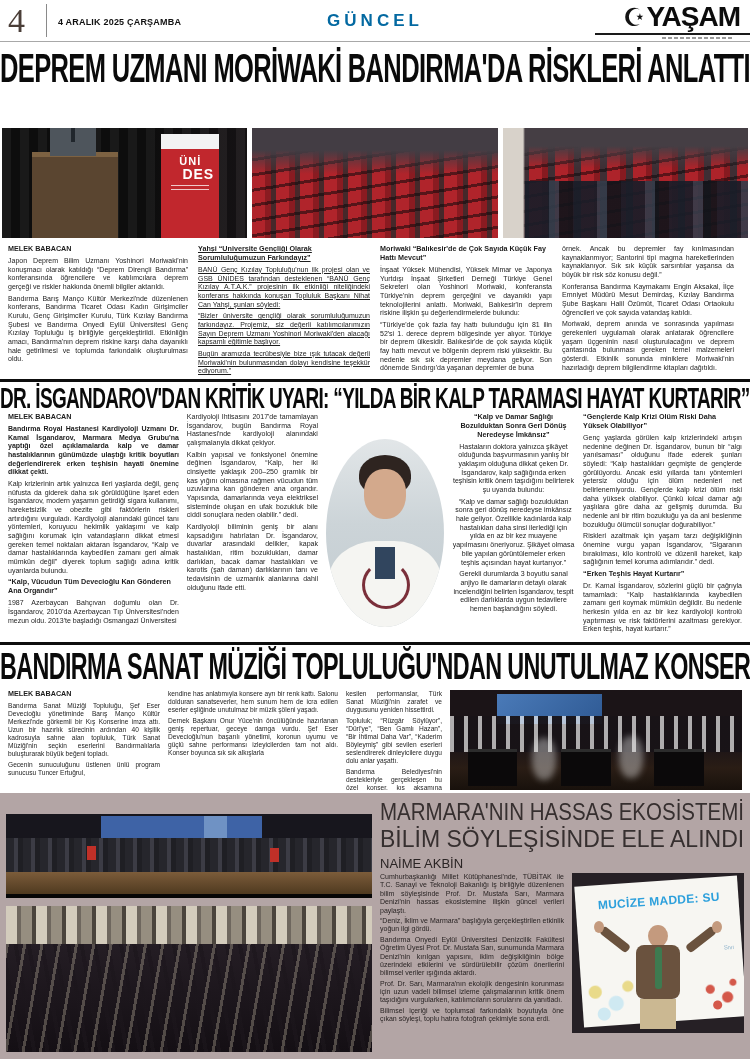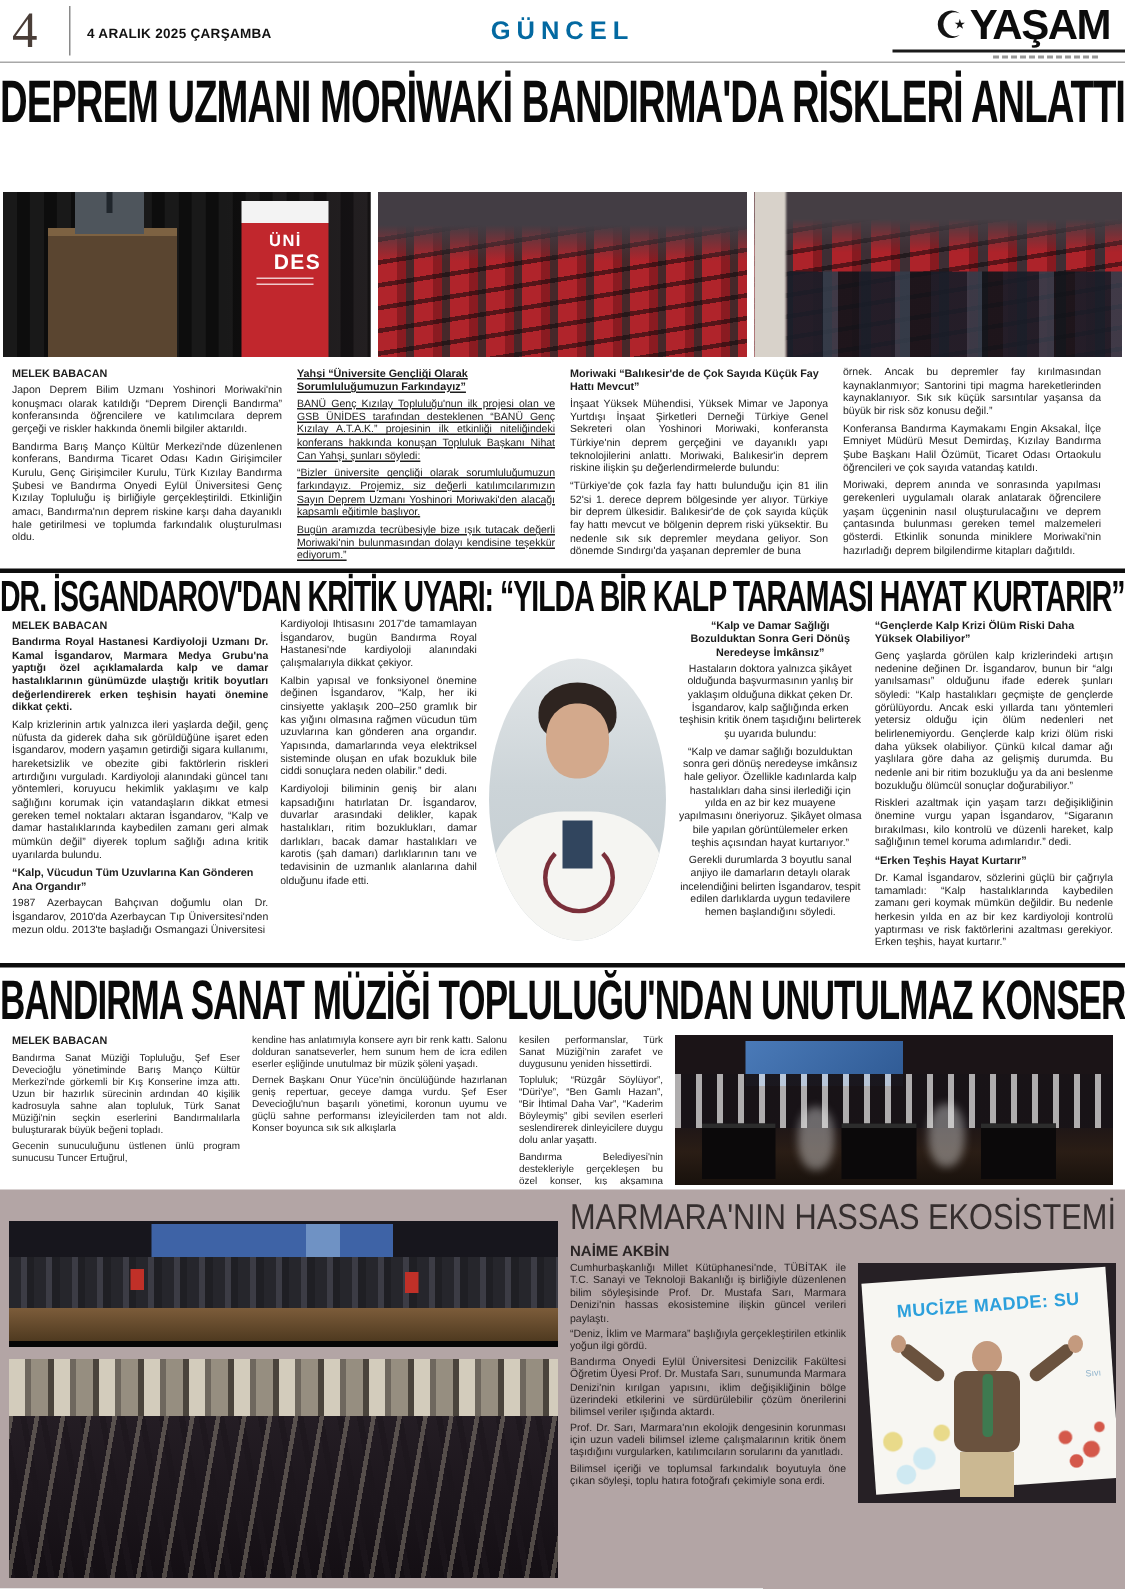--- a/index.html
+++ b/index.html
@@ -119,21 +119,21 @@
   .pipes { position:absolute; left:0; right:0; top:0; height:30%;
       background:repeating-linear-gradient(90deg,#d3ccbc 0 11px,#6e675e 11px 15px,#968e80 15px 26px,#4a443c 26px 30px); }
   .crowd { position:absolute; left:0; right:0; top:26%; bottom:0;
       background:
         repeating-linear-gradient(100deg, rgba(214,203,178,.30) 0 3px, rgba(0,0,0,0) 3px 17px),
         repeating-linear-gradient(80deg, rgba(28,22,28,.65) 0 4px, rgba(0,0,0,0) 4px 13px),
         linear-gradient(180deg,#241d24,#140f14); }
 
   .mar { position:absolute; left:380px; top:5px; width:364px; }
   .mar-hl { text-align:left; font-size:24px; font-weight:400; color:#362f2f; line-height:27px; height:27px; overflow:visible; }
-  .mar-byline { font-weight:bold; font-size:10px; color:#2a2424; margin-top:4px; }
+  .mar-byline { font-weight:normal; font-size:13px; color:#2a2424; margin-top:4px; }
   .mar-body { display:flex; gap:8px; margin-top:2px; }
   .mar-text { width:184px; font-size:7px; line-height:1.2; text-align:justify; color:#241f1f; }
   .mar-text p { margin:0 0 2px; }
 
   .ph-slide { width:172px; height:160px; position:relative; overflow:hidden; background:#262025; }
   .slide { position:absolute; left:4%; top:5%; width:95%; height:88%; background:#f7f6f2; transform:rotate(-4deg); transform-origin:center; }
   .slide-title { position:absolute; top:9%; left:4%; right:2%; text-align:center; color:#2da0dc; font-weight:bold; font-size:12px; letter-spacing:.3px; }
   .slide-label { position:absolute; top:48%; right:5%; color:#8fb3cc; font-size:6px; }
   .fg-arm { position:absolute; width:34px; height:9px; background:#6a523e; border-radius:4px; }
   .arm-l { left:26px; top:62px; transform:rotate(38deg); }
@@ -225,21 +225,21 @@
 
   <div class="hl-wrap hl2">
     <span class="hl fitx" style="transform: scaleX(0.65445);">DR. İSGANDAROV'DAN KRİTİK UYARI: “YILDA BİR KALP TARAMASI HAYAT KURTARIR”</span>
   </div>
 
   <div class="art a2">
     <div class="col c1">
       <p class="byline">MELEK BABACAN</p>
       <p class="lead">Bandırma Royal Hastanesi Kardiyoloji Uzmanı Dr. Kamal İsgandarov, Marmara Medya Grubu'na yaptığı özel açıklamalarda kalp ve damar hastalıklarının günümüzde ulaştığı kritik boyutları değerlendirerek erken teşhisin hayati önemine dikkat çekti.</p>
       <p>Kalp krizlerinin artık yalnızca ileri yaşlarda değil, genç nüfusta da giderek daha sık görüldüğüne işaret eden İsgandarov, modern yaşamın getirdiği sigara kullanımı, hareketsizlik ve obezite gibi faktörlerin riskleri artırdığını vurguladı. Kardiyoloji alanındaki güncel tanı yöntemleri, koruyucu hekimlik yaklaşımı ve kalp sağlığını korumak için vatandaşların dikkat etmesi gereken temel noktaları aktaran İsgandarov, “Kalp ve damar hastalıklarında kaybedilen zamanı geri almak mümkün değil” diyerek toplum sağlığı adına kritik uyarılarda bulundu.</p>
-      <p class="sh">“Kalp, Vücudun Tüm Uzuvlarına Kan Gönderen Ana Organdır”</p>
+      <p class="sh">“Kalp, Vücudun Tüm Devecioğlu Kan Gönderen Ana Organdır”</p>
       <p>1987 Azerbaycan Bahçıvan doğumlu olan Dr. İsgandarov, 2010'da Azerbaycan Tıp Üniversitesi'nden mezun oldu. 2013'te başladığı Osmangazi Üniversitesi</p>
     </div>
     <div class="col c2">
       <p>Kardiyoloji İhtisasını 2017'de tamamlayan İsgandarov, bugün Bandırma Royal Hastanesi'nde kardiyoloji alanındaki çalışmalarıyla dikkat çekiyor.</p>
       <p>Kalbin yapısal ve fonksiyonel önemine değinen İsgandarov, “Kalp, her iki cinsiyette yaklaşık 200–250 gramlık bir kas yığını olmasına rağmen vücudun tüm uzuvlarına kan gönderen ana organdır. Yapısında, damarlarında veya elektriksel sisteminde oluşan en ufak bozukluk bile ciddi sonuçlara neden olabilir.” dedi.</p>
       <p>Kardiyoloji biliminin geniş bir alanı kapsadığını hatırlatan Dr. İsgandarov, duvarlar arasındaki delikler, kapak hastalıkları, ritim bozuklukları, damar darlıkları, bacak damar hastalıkları ve karotis (şah damarı) darlıklarının tanı ve tedavisinin de uzmanlık alanlarına dahil olduğunu ifade etti.</p>
     </div>
     <div class="ovalcol">
       <div class="oval">
         <div class="doc-hair"></div>
@@ -305,20 +305,23 @@
       <div class="gfloor"></div>
     </div>
     <div class="blp ph-crowd">
       <div class="pipes"></div>
       <div class="crowd"></div>
     </div>
 
     <div class="mar">
       <div class="mar-hl">
         <span class="fitx" style="transform: scaleX(0.85446);">MARMARA'NIN HASSAS EKOSİSTEMİ</span>
+      </div>
+      <div class="mar-hl">
+        <span class="fitx" style="transform: scaleX(0.957895);">BİLİM SÖYLEŞİSİNDE ELE ALINDI</span>
       </div>
       <div class="mar-byline">NAİME AKBİN</div>
       <div class="mar-body">
         <div class="mar-text">
           <p>Cumhurbaşkanlığı Millet Kütüphanesi'nde, TÜBİTAK ile T.C. Sanayi ve Teknoloji Bakanlığı iş birliğiyle düzenlenen bilim söyleşisinde Prof. Dr. Mustafa Sarı, Marmara Denizi'nin hassas ekosistemine ilişkin güncel verileri paylaştı.</p>
           <p>“Deniz, İklim ve Marmara” başlığıyla gerçekleştirilen etkinlik yoğun ilgi gördü.</p>
           <p>Bandırma Onyedi Eylül Üniversitesi Denizcilik Fakültesi Öğretim Üyesi Prof. Dr. Mustafa Sarı, sunumunda Marmara Denizi'nin kırılgan yapısını, iklim değişikliğinin bölge üzerindeki etkilerini ve sürdürülebilir çözüm önerilerini bilimsel veriler ışığında aktardı.</p>
           <p>Prof. Dr. Sarı, Marmara'nın ekolojik dengesinin korunması için uzun vadeli bilimsel izleme çalışmalarının kritik önem taşıdığını vurgularken, katılımcıların sorularını da yanıtladı.</p>
           <p>Bilimsel içeriği ve toplumsal farkındalık boyutuyla öne çıkan söyleşi, toplu hatıra fotoğrafı çekimiyle sona erdi.</p>
         </div>

